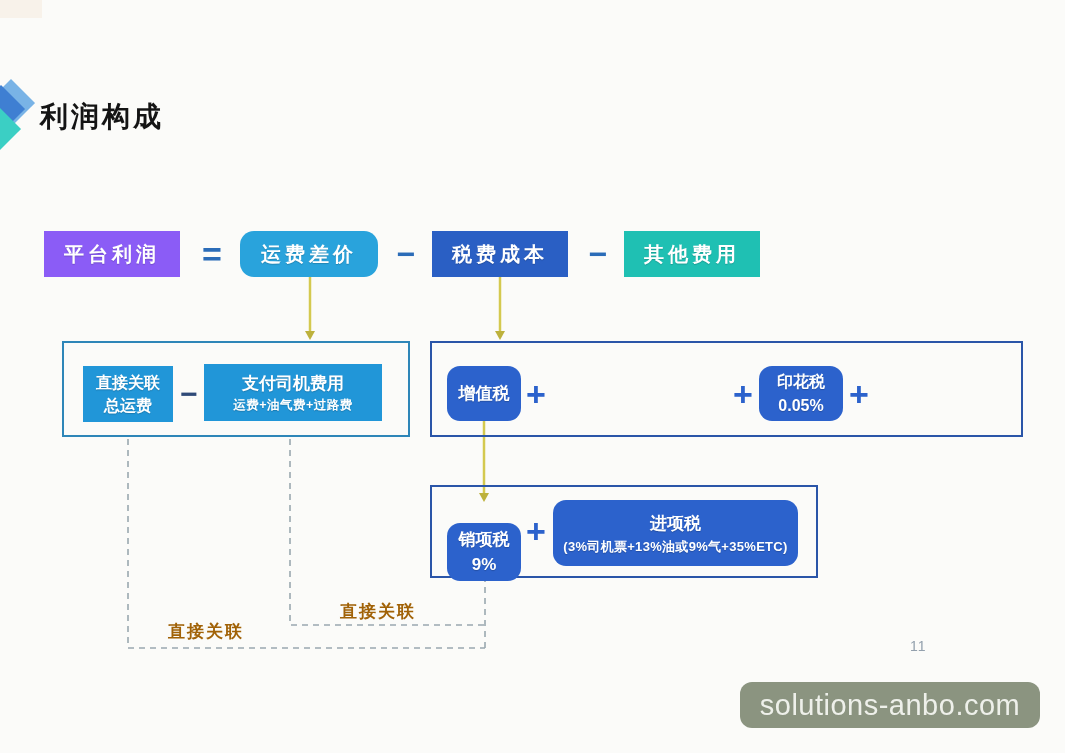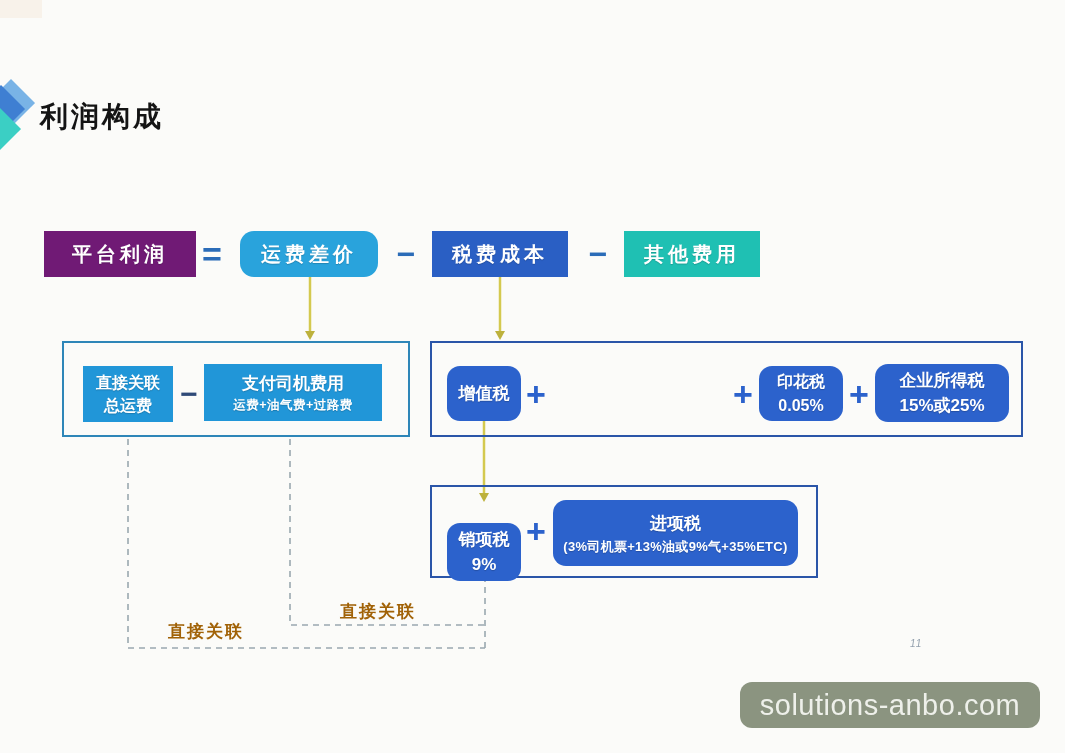--- a/index.html
+++ b/index.html
@@ -21,21 +21,21 @@
     left:40px; top:98px; font-size:28px; font-weight:700; color:#141414;
     letter-spacing:3px;
   }
 
   
   .fbox {
     height:46px; display:flex; align-items:center; justify-content:center;
     color:#ffffff; font-size:20px; font-weight:700; letter-spacing:4px;
     text-shadow:0 1px 1px rgba(0,0,0,0.18); top:231px;
   }
-  .fb-amber { left:44px;  width:152px; background:#701a75; }
+  .fb-amber { left:44px;  width:136px; background:#8b5cf6; }
   .fb-sky   { left:240px; width:138px; background:#29a3dc;border-radius:14px; }
   .fb-royal { left:432px; width:136px; background:#2a5fc4; }
   .fb-teal  { left:624px; width:136px; background:#1fc0b3; }
   .f-op {
     top:231px; height:46px; display:flex; align-items:center; justify-content:center;
     color:#2b6cb8; font-weight:800;
   }
   .op-eq    { left:194px; width:36px; font-size:34px; }
   .op-m1    { left:390px; width:32px; font-size:32px; }
   .op-m2    { left:582px; width:32px; font-size:32px; }
@@ -88,21 +88,21 @@
   .p2 { left:729px; top:366px; }
   .p3 { left:845px; top:366px; }
   .p4 { left:522px; top:503px; }
 
   
   .link-label { color:#a16207; font-size:17px; font-weight:700; letter-spacing:2px; }
   .ll-upper { left:340px; top:600px; }
   .ll-lower { left:168px; top:620px; }
 
   
-  .page-num { left:910px; top:638px; font-size:10px; font-style:italic; color:#93a0ad; letter-spacing:1px; }
+  .page-num { left:910px; top:638px; font-size:14px; color:#93a0ad; letter-spacing:1px; }
   .watermark {
     left:740px; top:682px; width:300px; height:46px;
     background:#8b9480; border-radius:12px;
     display:flex; align-items:center; justify-content:center;
     color:#eef0ea; font-size:29px; letter-spacing:0.5px;
   }
 
   svg.wires { left:0; top:0; pointer-events:none; }
 </style>
 </head>
@@ -161,24 +161,20 @@
   <div class="abs rbox rb-vatax">
     <div>增值税</div>
   </div>
   <div class="abs op-plus p1">+</div>
   <div class="abs op-plus p2">+</div>
   <div class="abs rbox rb-stamp">
     <div>印花税</div>
     <div>0.05%</div>
   </div>
   <div class="abs op-plus p3">+</div>
-  <div class="abs rbox rb-income">
-    <div>企业所得税</div>
-    <div>15%或25%</div>
-  </div>
 
   <div class="abs frame frame-vat"></div>
   <div class="abs rbox rb-output">
     <div>销项税</div>
     <div>9%</div>
   </div>
   <div class="abs op-plus p4">+</div>
   <div class="abs rbox rb-input">
     <div class="t">进项税</div>
     <div class="st">(3%司机票+13%油或9%气+35%ETC)</div>

